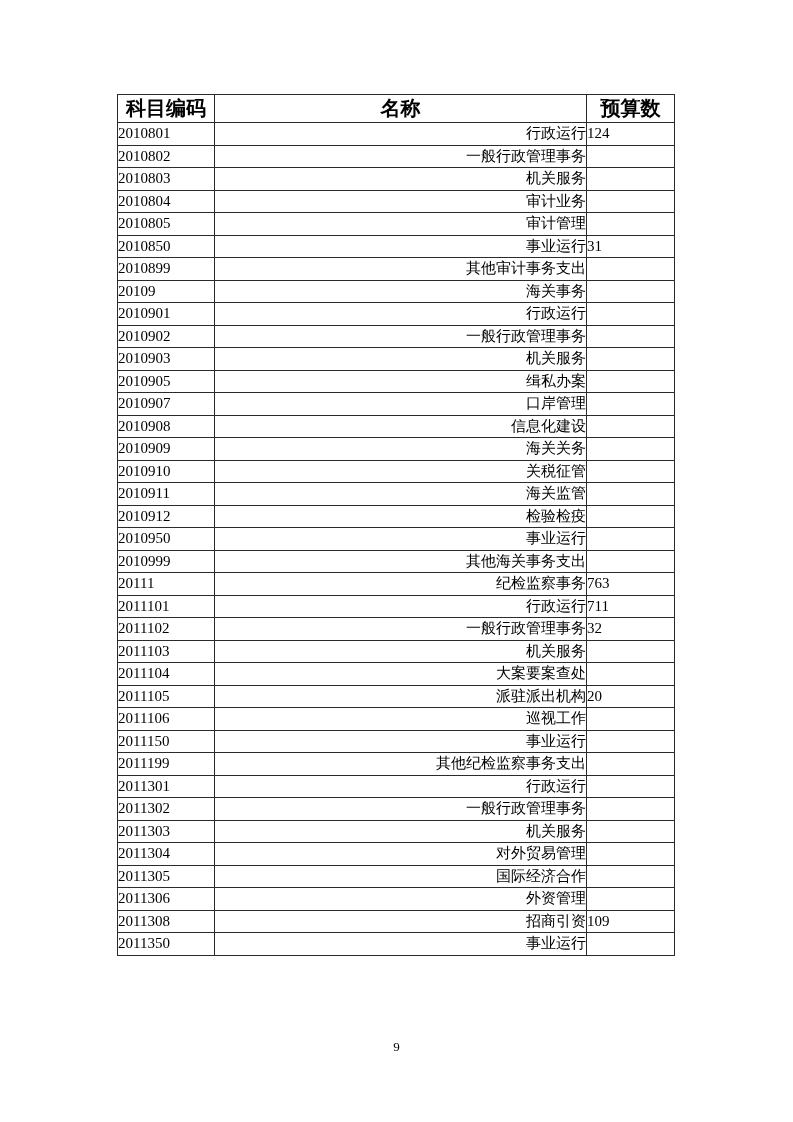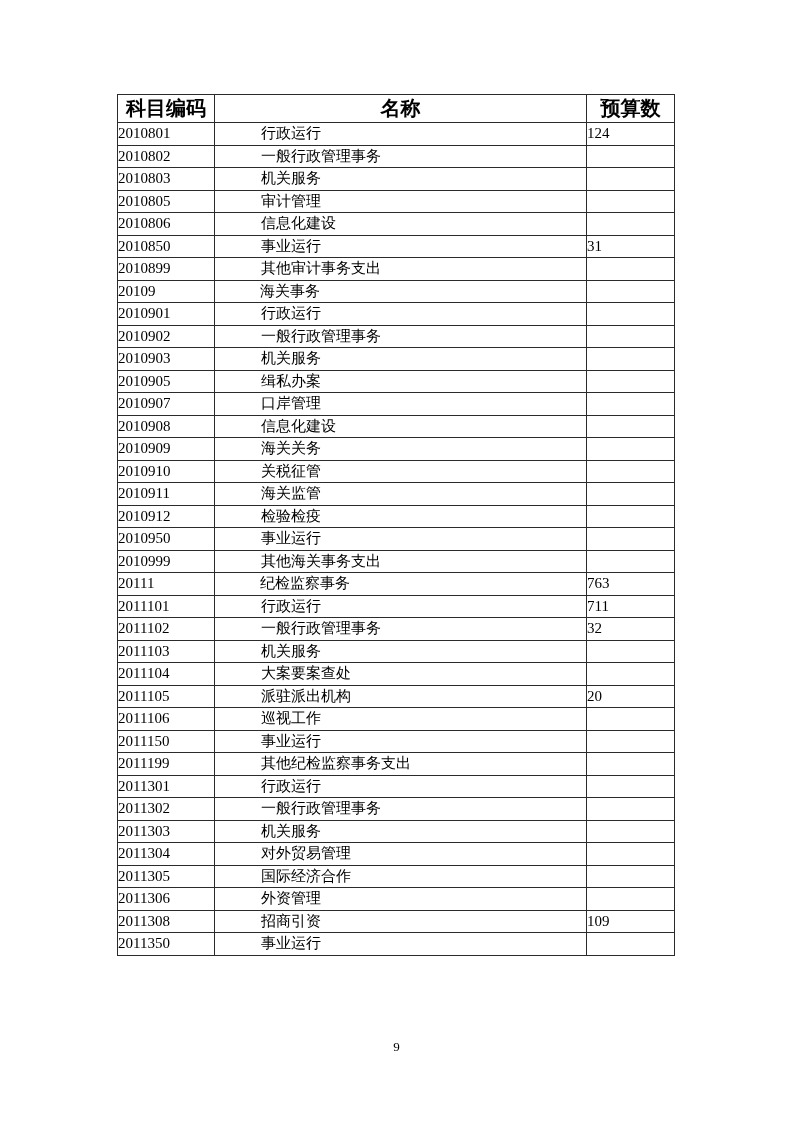--- a/index.html
+++ b/index.html
@@ -42,21 +42,21 @@
     height: 21.5px;
     font-size: 15px;
     font-weight: 400;
   }
   td.cell-code {
     padding-left: 2px;
     text-align: left;
     margin-top: 20px;
   }
   td.cell-name {
-    text-align: left;
+    text-align: right;
   }
   td.cell-name.level-2 { padding-left: 45px; }
   td.cell-name.level-3 { padding-left: 46px; }
   td.cell-budget {
     padding-right: 3px;
   }
   .page-number {
     position: absolute;
     left: 0;
     top: 1039px;
@@ -94,27 +94,27 @@
     <td class="cell-code">2010802</td>
     <td class="cell-name level-3">一般行政管理事务</td>
     <td class="cell-budget"></td>
   </tr>
         <tr>
     <td class="cell-code">2010803</td>
     <td class="cell-name level-3">机关服务</td>
     <td class="cell-budget"></td>
   </tr>
         <tr>
+    <td class="cell-code">2010804</td>
+    <td class="cell-name level-3">审计业务</td>
+    <td class="cell-budget"></td>
+  </tr>
+        <tr>
     <td class="cell-code">2010805</td>
     <td class="cell-name level-3">审计管理</td>
-    <td class="cell-budget"></td>
-  </tr>
-        <tr>
-    <td class="cell-code">2010806</td>
-    <td class="cell-name level-3">信息化建设</td>
     <td class="cell-budget"></td>
   </tr>
         <tr>
     <td class="cell-code">2010850</td>
     <td class="cell-name level-3">事业运行</td>
     <td class="cell-budget">31</td>
   </tr>
         <tr>
     <td class="cell-code">2010899</td>
     <td class="cell-name level-3">其他审计事务支出</td>

